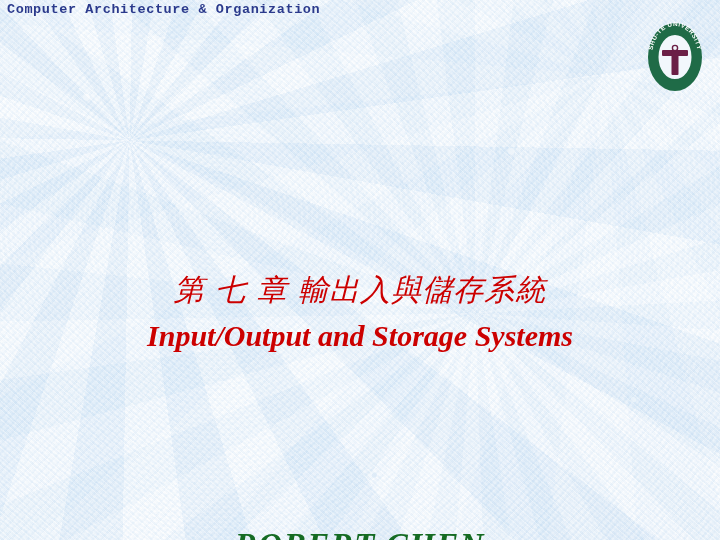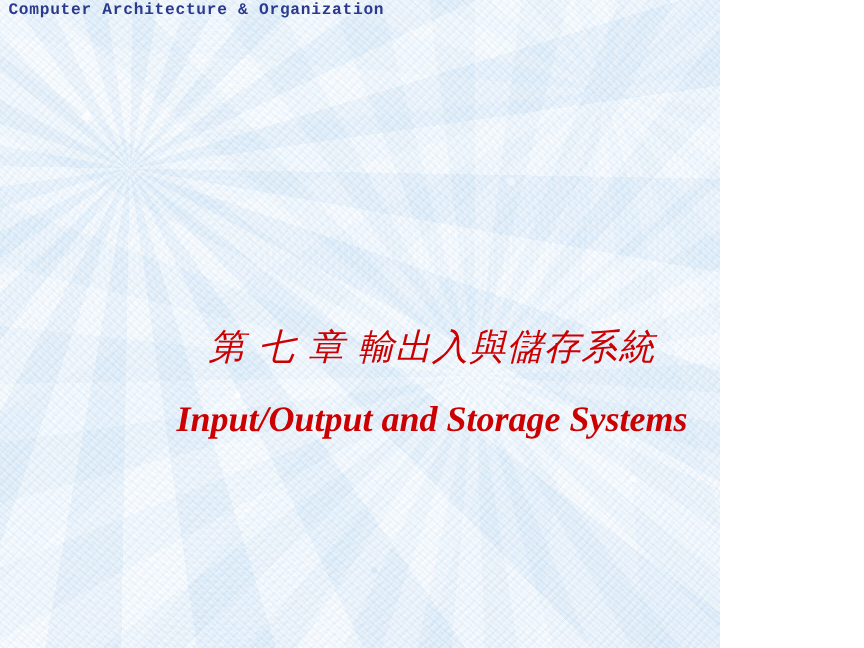--- a/index.html
+++ b/index.html
@@ -8,21 +8,21 @@
   }
   body {
     width: 720px;
     height: 540px;
     overflow: hidden;
     font-family: "Liberation Sans", sans-serif;
   }
 
   #slide {
     position: relative;
-    width: 600px;
+    width: 720px;
     height: 540px;
     overflow: hidden;
     background-color: #e6f0fa;
     background-image:
       radial-gradient(circle at 12% 18%, rgba(255,255,255,0.95) 0 3px, rgba(255,255,255,0) 4px),
       radial-gradient(circle at 33% 61%, rgba(255,255,255,0.85) 0 2px, rgba(255,255,255,0) 3px),
       radial-gradient(circle at 71% 28%, rgba(255,255,255,0.9) 0 3px, rgba(255,255,255,0) 4px),
       radial-gradient(circle at 88% 74%, rgba(255,255,255,0.8) 0 2px, rgba(255,255,255,0) 3px),
       radial-gradient(circle at 52% 88%, rgba(201,223,243,0.9) 0 2px, rgba(255,255,255,0) 3px),
       repeating-linear-gradient(41deg,
@@ -99,21 +99,21 @@
     line-height: 38px;
     letter-spacing: 1px;
     white-space: nowrap;
   }
   .title-en {
     font-family: "Liberation Serif", "DejaVu Serif", serif;
     font-size: 30px;
     font-weight: bold;
     color: #cc0000;
     line-height: 38px;
-    margin-top: 22px;
+    margin-top: 8px;
     white-space: nowrap;
   }
 
   
   .author {
     position: absolute;
     left: 0;
     top: 354px;
     width: 720px;
     text-align: center;

